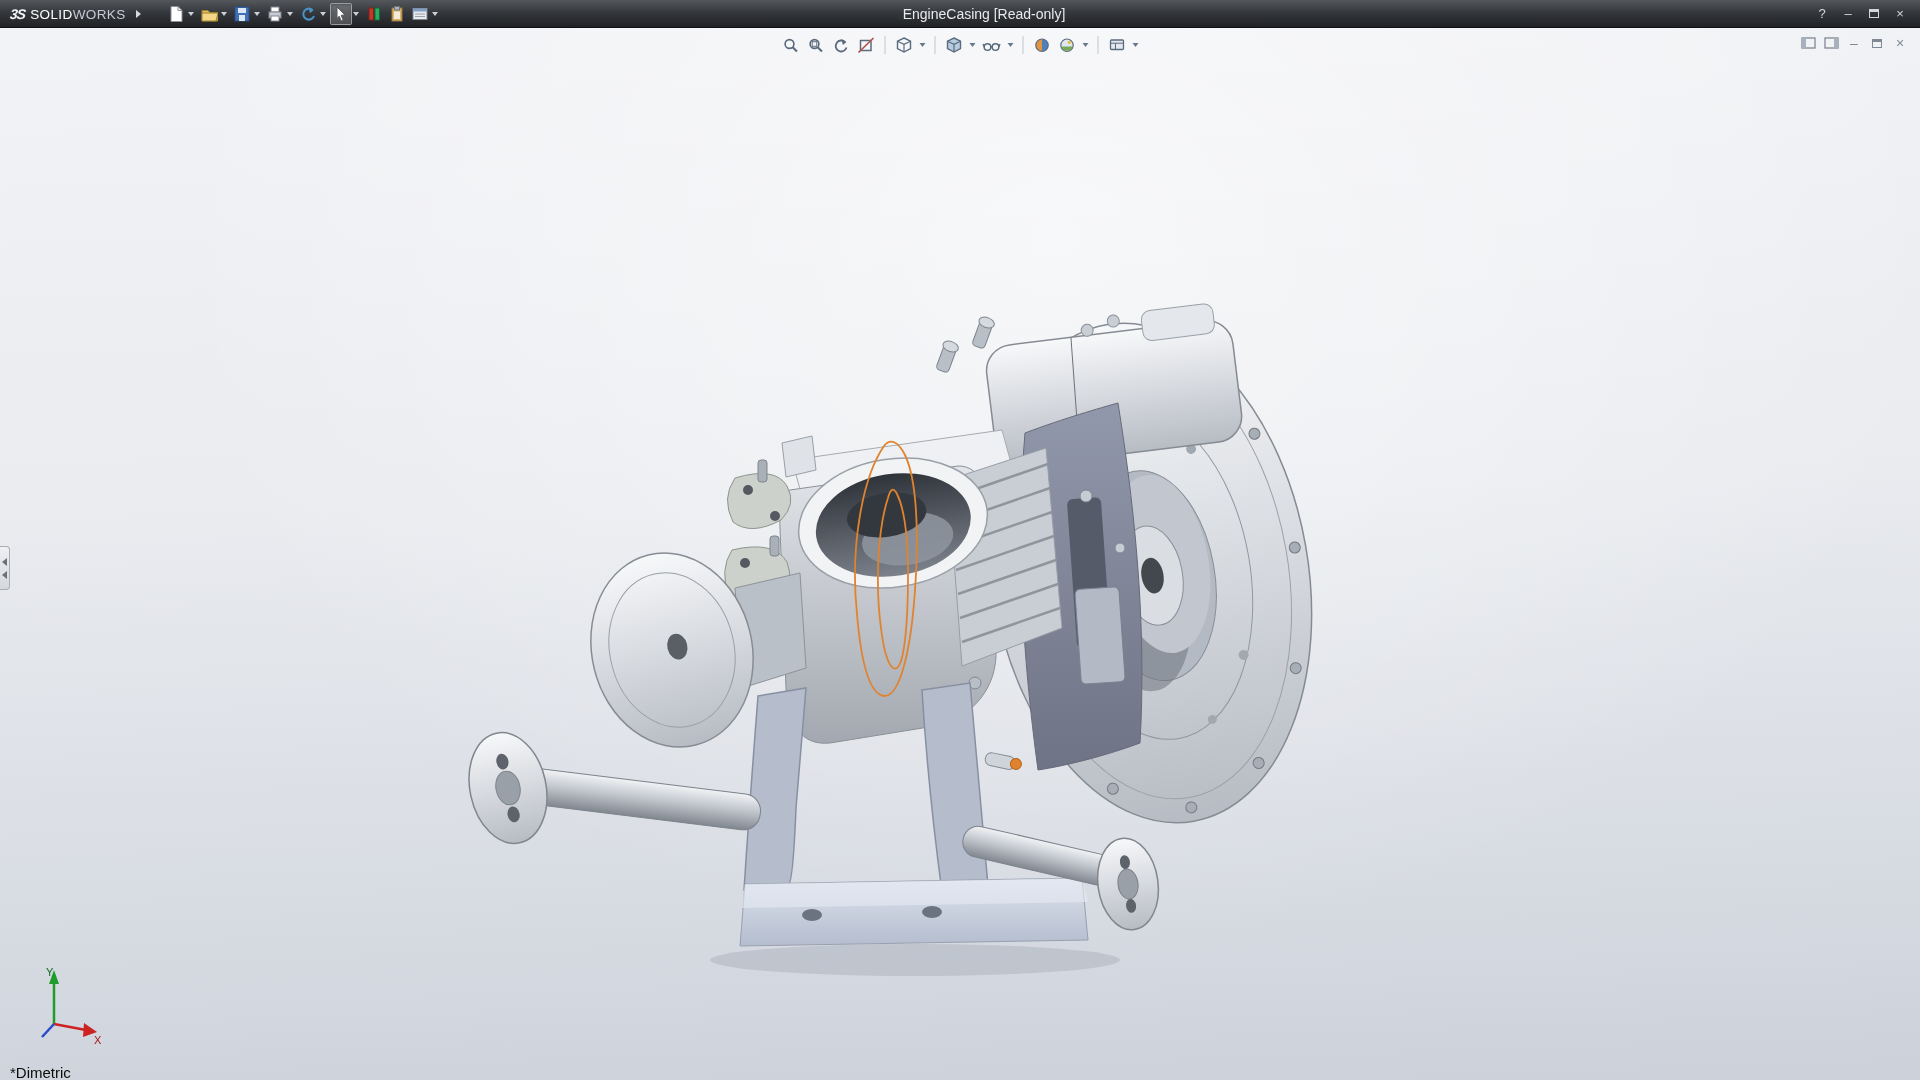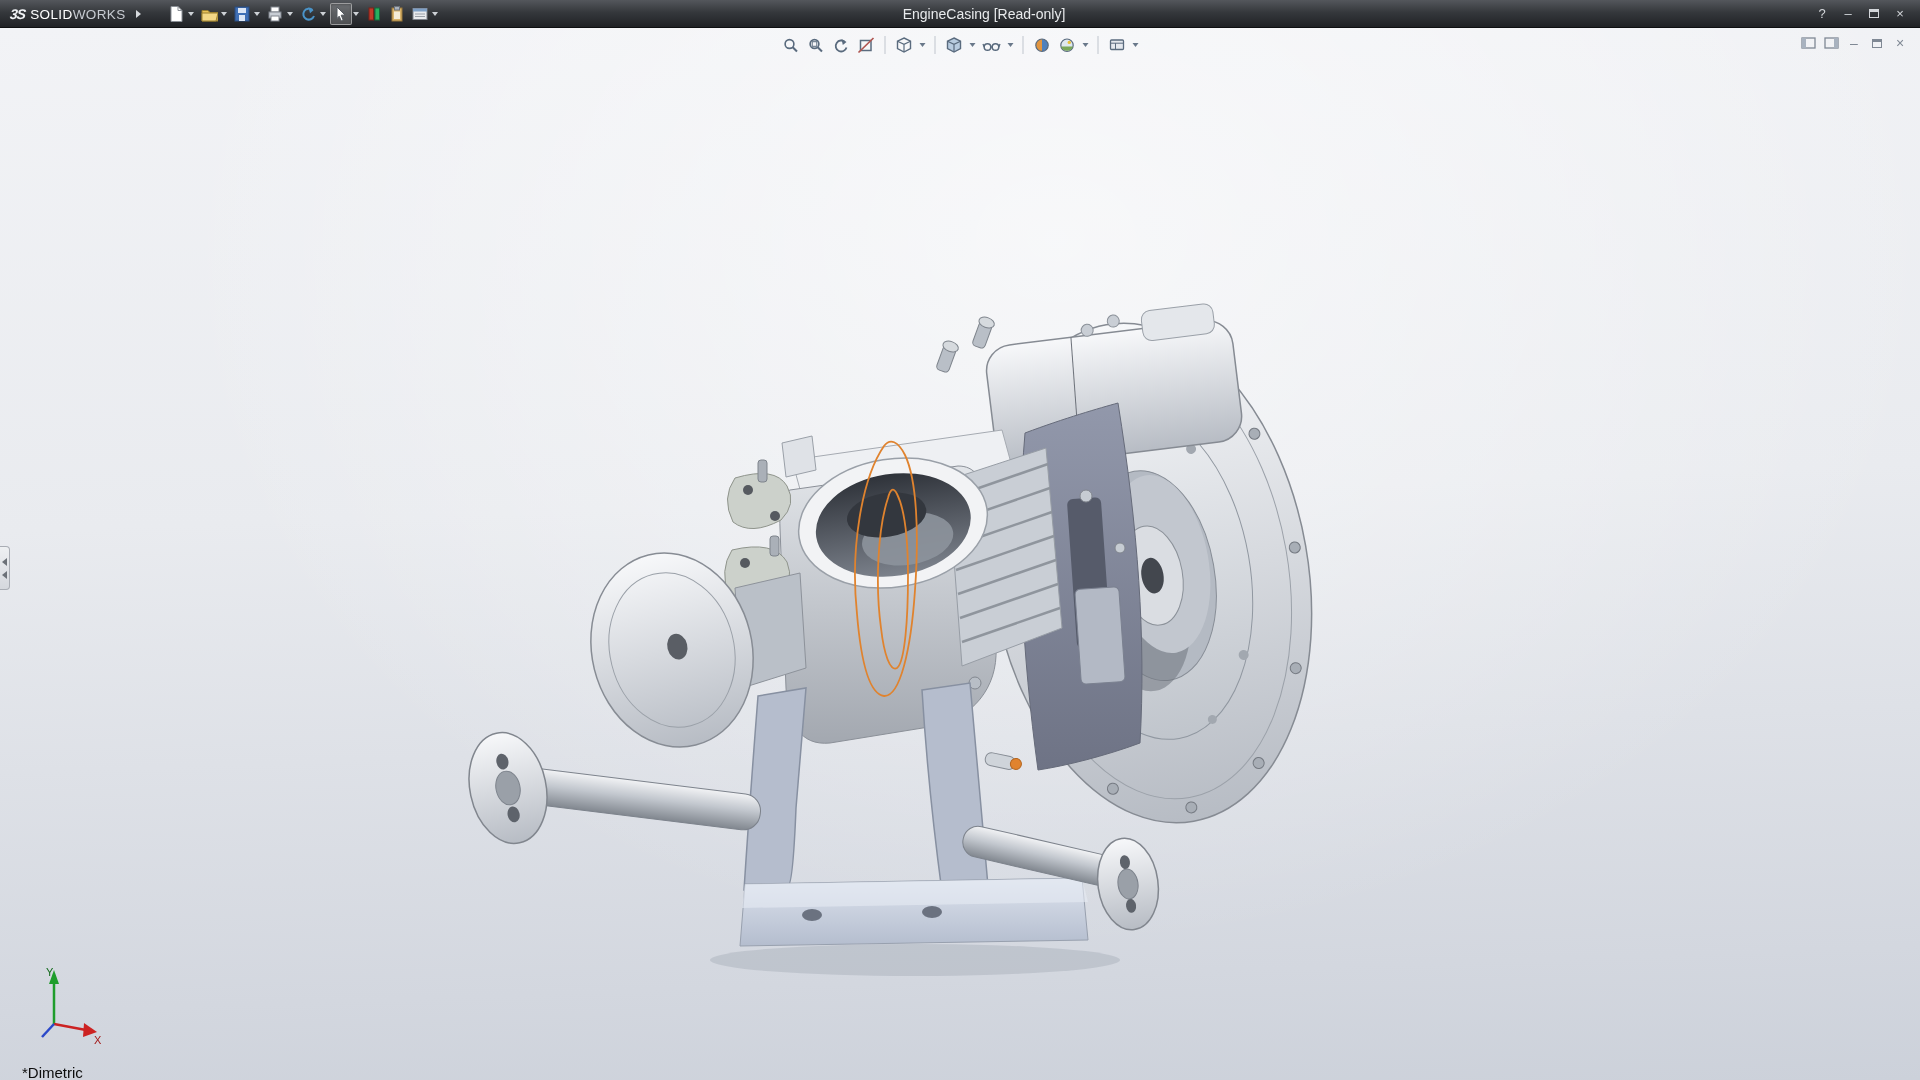--- a/index.html
+++ b/index.html
@@ -64,21 +64,21 @@
   
   .left-tab{ position:absolute; left:0; top:518px; width:10px; height:44px;
     background:linear-gradient(#eef0f2,#d5d8dd); border:1px solid #a9adb4; border-left:none;
     border-radius:0 4px 4px 0; display:flex; flex-direction:column; align-items:center;
     justify-content:center; gap:5px; z-index:20; }
   .tab-arrow{ width:0; height:0; border-top:4px solid transparent; border-bottom:4px solid transparent;
     border-right:5px solid #6c7178; }
 
   
   .triad{ position:absolute; left:14px; bottom:26px; z-index:15; }
-  .orientation-label{ position:absolute; left:22px; bottom:-1px; font-size:15px; color:#0c0c0c; z-index:15; }
+  .orientation-label{ position:absolute; left:10px; bottom:-1px; font-size:15px; color:#0c0c0c; z-index:15; }
 </style>
 </head>
 <body>
 
 <div class="titlebar">
   <div class="logo">
     <span class="brand-mark">3S</span>
     <span>
       <span class="brand-solid">SOLID</span><span class="brand-works">WORKS</span>
     </span>

